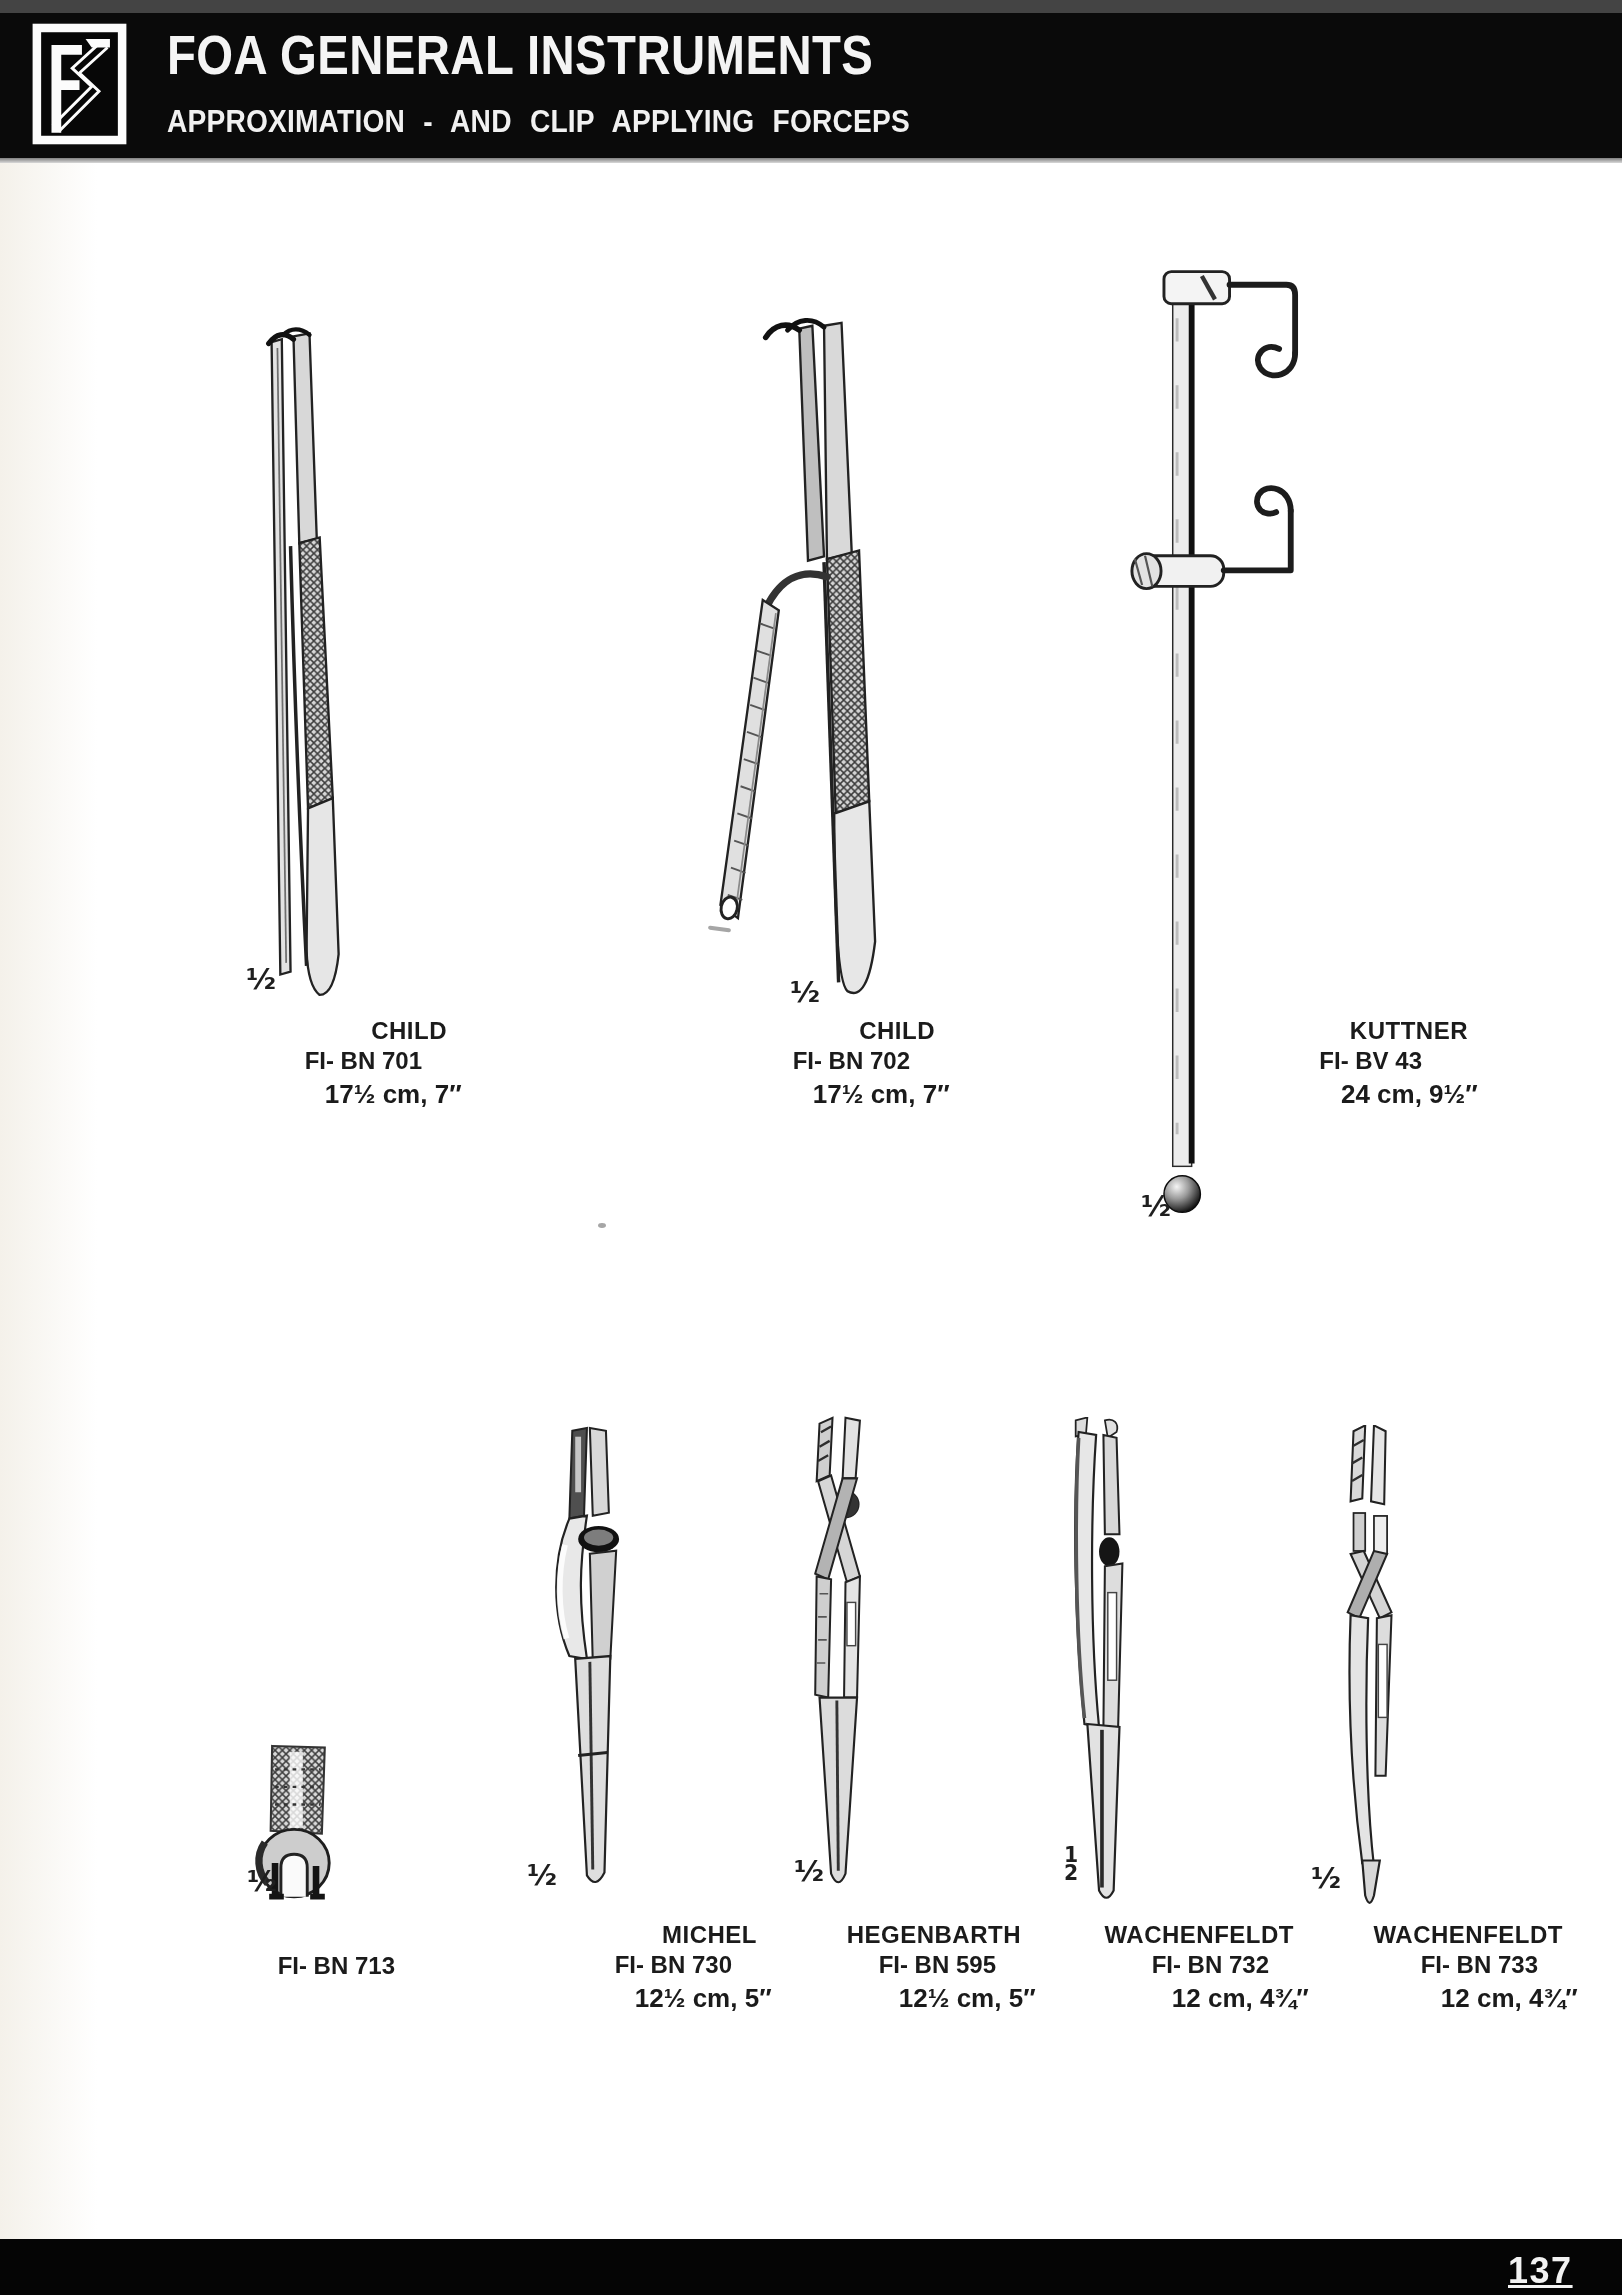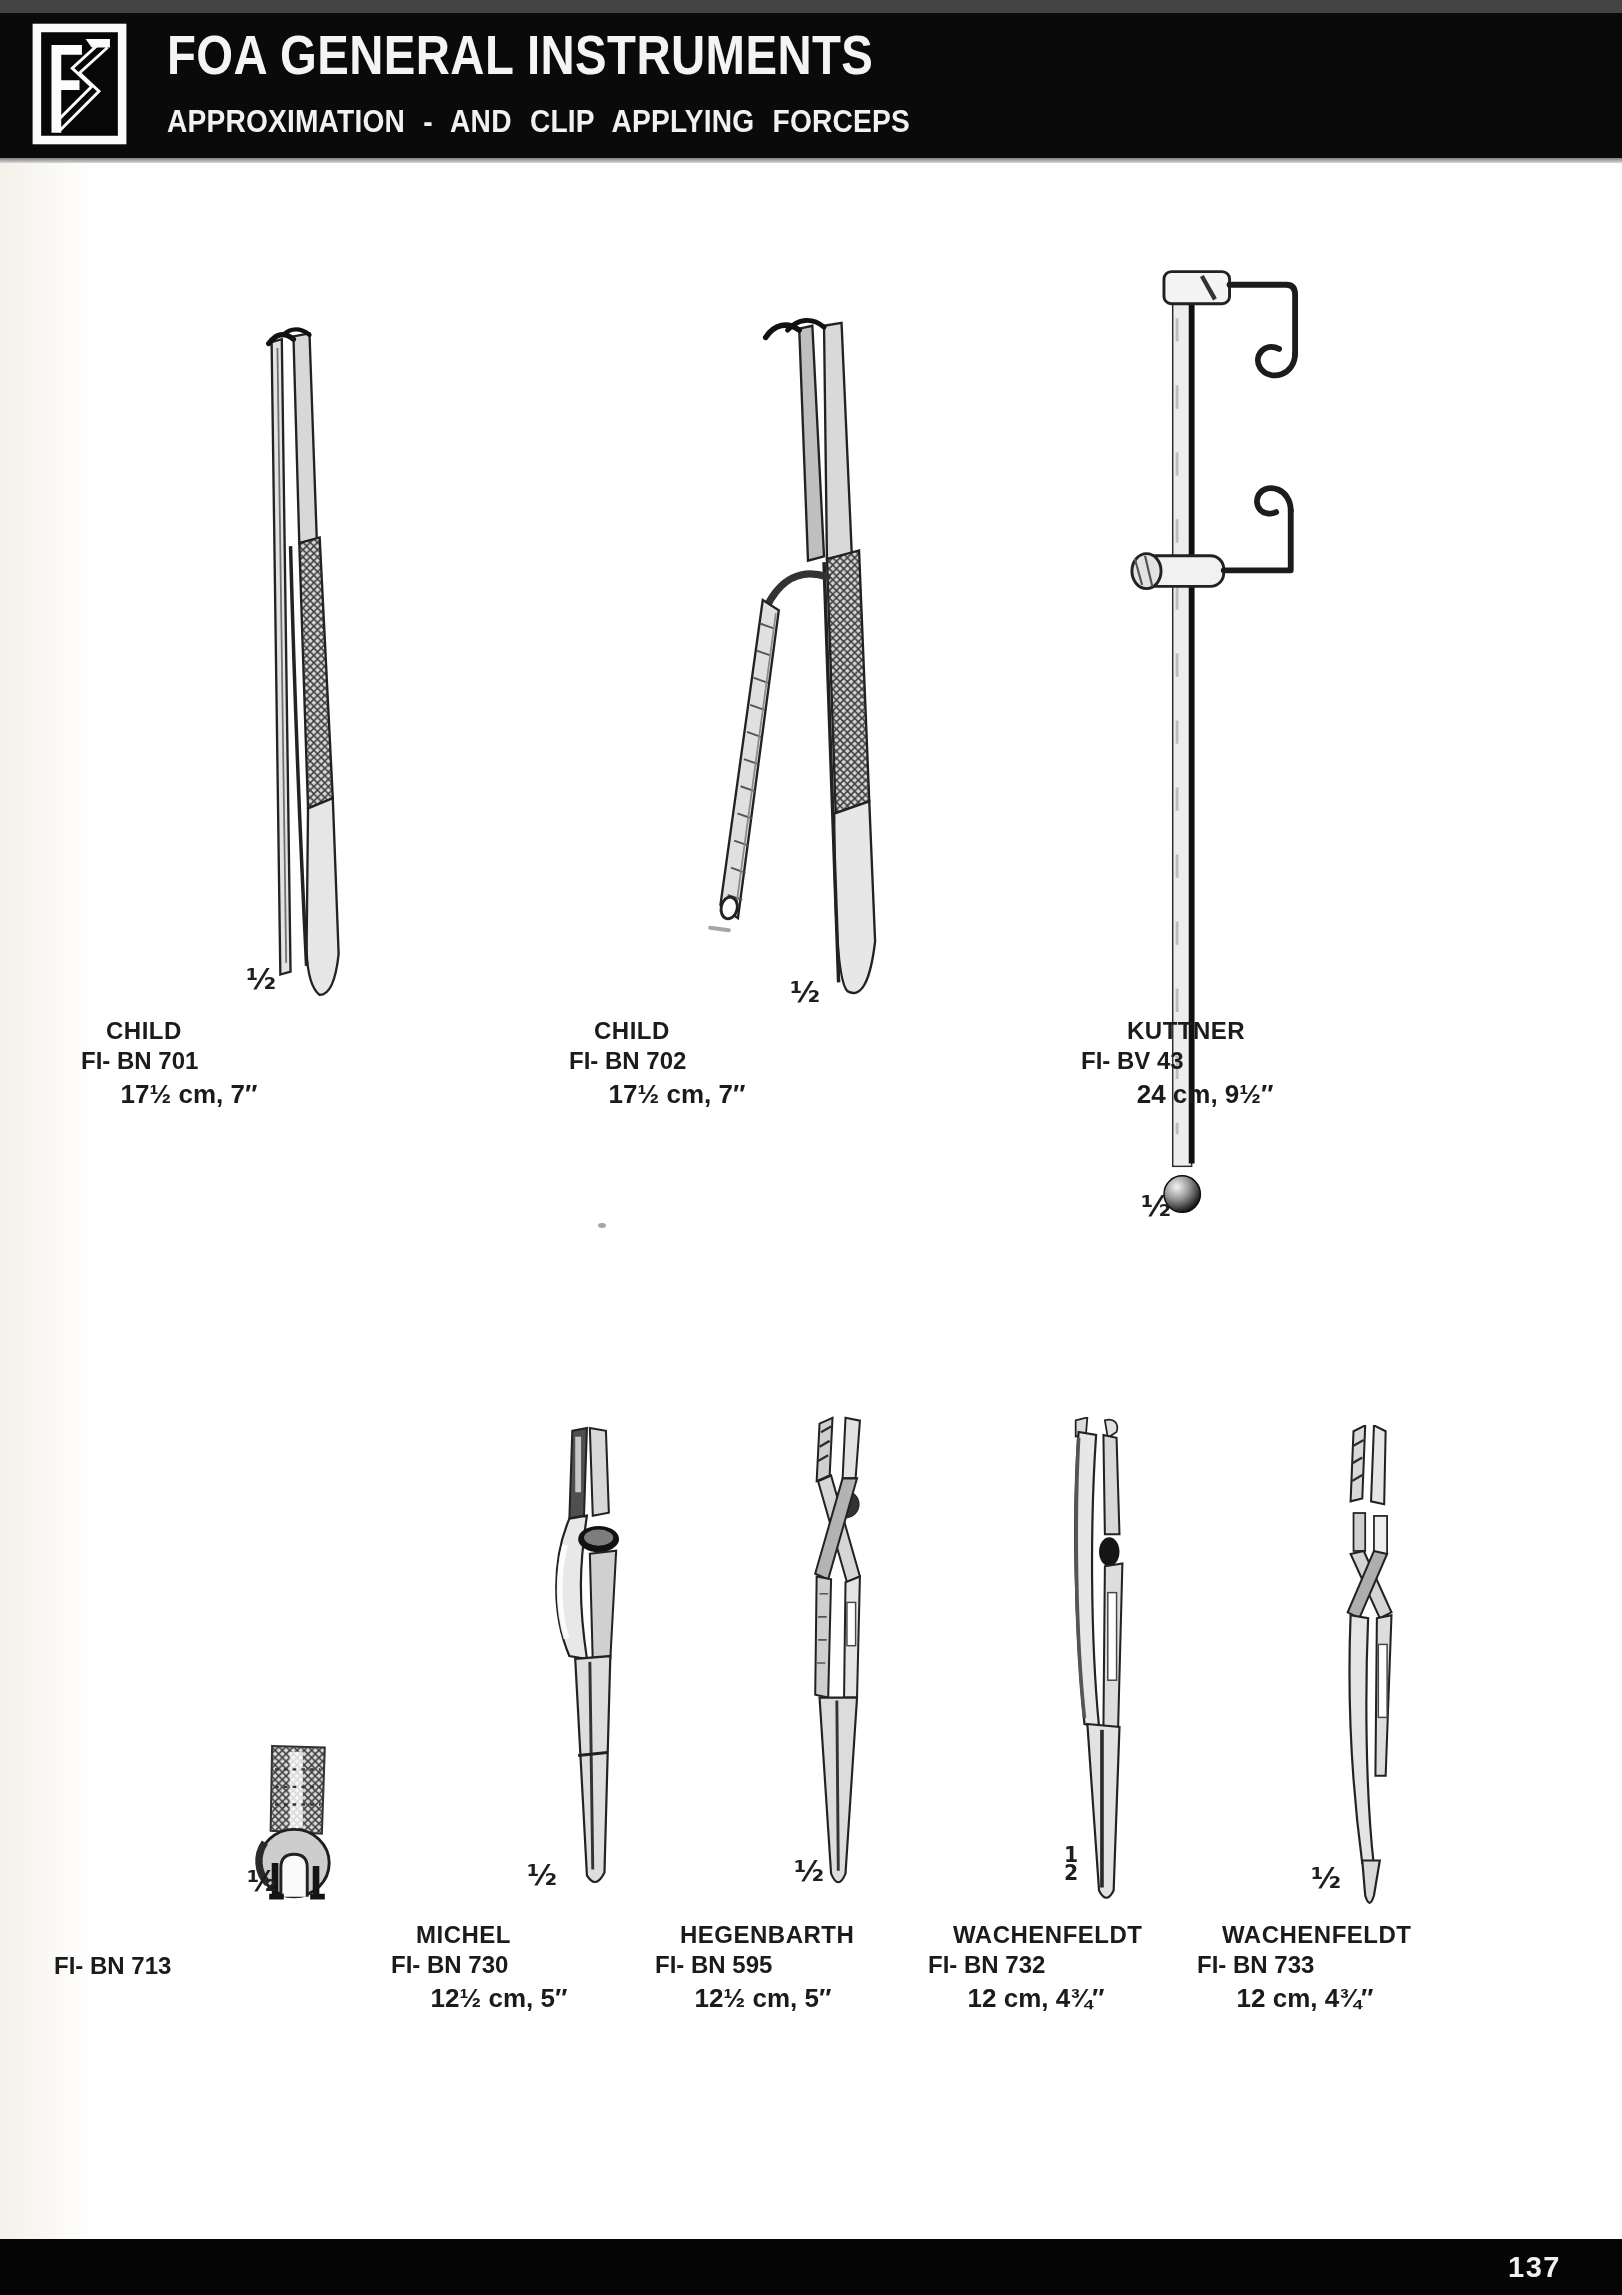--- a/index.html
+++ b/index.html
@@ -4,31 +4,31 @@
 <style>
   html,body{margin:0;padding:0;background:#444;}
   .page{position:relative;width:1622px;height:2295px;background:linear-gradient(90deg,#f4f1ea 0%,#ffffff 6%,#ffffff 100%);overflow:hidden;font-family:"Liberation Sans","DejaVu Sans",sans-serif;margin-top:13px;}
   
   .header{position:absolute;left:0;top:0;width:1622px;height:145px;background:#0a0a0a;}
   .header-edge{position:absolute;left:0;top:145px;width:1622px;height:4.9px;background:linear-gradient(#7f7f7f,#d9d9d9);}
   .brand-title{position:absolute;left:167px;top:14.6px;color:#f4f4f4;font-weight:700;font-size:55px;line-height:1;letter-spacing:0.5px;transform:scaleX(.86);transform-origin:left top;white-space:nowrap;}
   .brand-subtitle{position:absolute;left:167px;top:92px;color:#f1f1f1;font-weight:700;font-size:32px;line-height:1;word-spacing:11.7px;letter-spacing:0.2px;transform:scaleX(.88);transform-origin:left top;white-space:nowrap;}
   .logo{position:absolute;left:32px;top:9.7px;width:95px;height:122px;}
   
-  .label{position:absolute;width:341px;margin-left:-170px;text-align:left;color:#1b1b1b;font-weight:700;font-size:24px;line-height:1;}
+  .label{position:absolute;width:341px;margin-left:-170px;text-align:right;color:#1b1b1b;font-weight:700;font-size:24px;line-height:1;}
   .label .l1{display:block;letter-spacing:0.5px;}
   .label .l2{display:block;margin-top:6.3px;transform:translateX(-25px);white-space:nowrap;}
   .label .l3{display:block;margin-top:7.3px;transform:translateX(14.6px);font-size:26px;white-space:nowrap;}
   .marker{position:absolute;color:#1f1f1f;font-weight:700;font-size:29px;line-height:.95;font-family:"DejaVu Sans",sans-serif;}
   .marker.stacked{font-size:20.4px;line-height:.9;white-space:pre-line;text-align:center;}
   .illus{position:absolute;}
   .speck{position:absolute;background:#a6a6a6;border-radius:2.9px;}
   
   .footer{position:absolute;left:0;top:2226px;width:1622px;height:70px;background:#050505;}
-  .page-number{position:absolute;left:1508px;top:2240px;color:#f2f2f2;font-weight:700;font-size:29px;letter-spacing:1.5px;line-height:1;}
+  .page-number{position:absolute;left:1508px;top:2240px;color:#f2f2f2;font-weight:700;font-size:36px;letter-spacing:1.5px;line-height:1;text-decoration:underline;}
 </style>
 </head>
 <body>
 
 <div class="page">
 
   <div class="header">
     <svg class="logo" viewBox="0 0 78 100" role="img" aria-label="FS">
       <rect x="4" y="4" width="70" height="92" fill="#070707" stroke="#fcfcfc" stroke-width="7"></rect>
       <path d="M16,18 h25 v8 h-17 v21 h15 v8 h-15 v35 h-8 Z" fill="#fcfcfc"></path>

